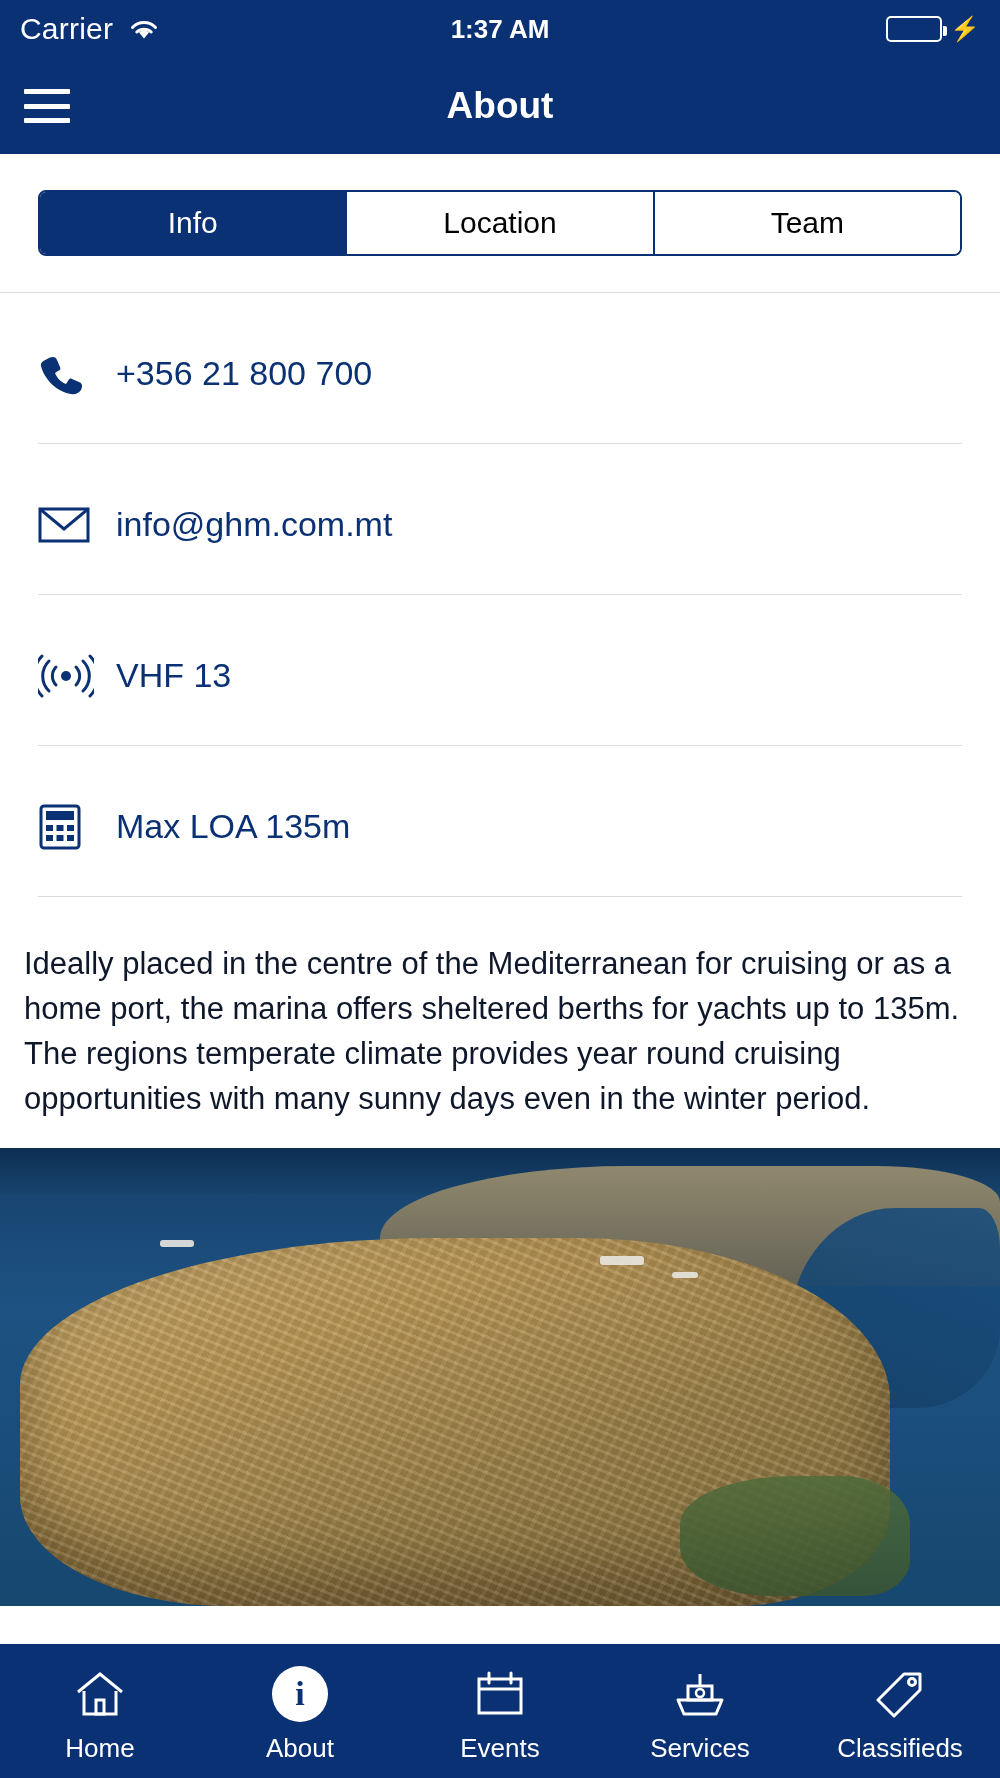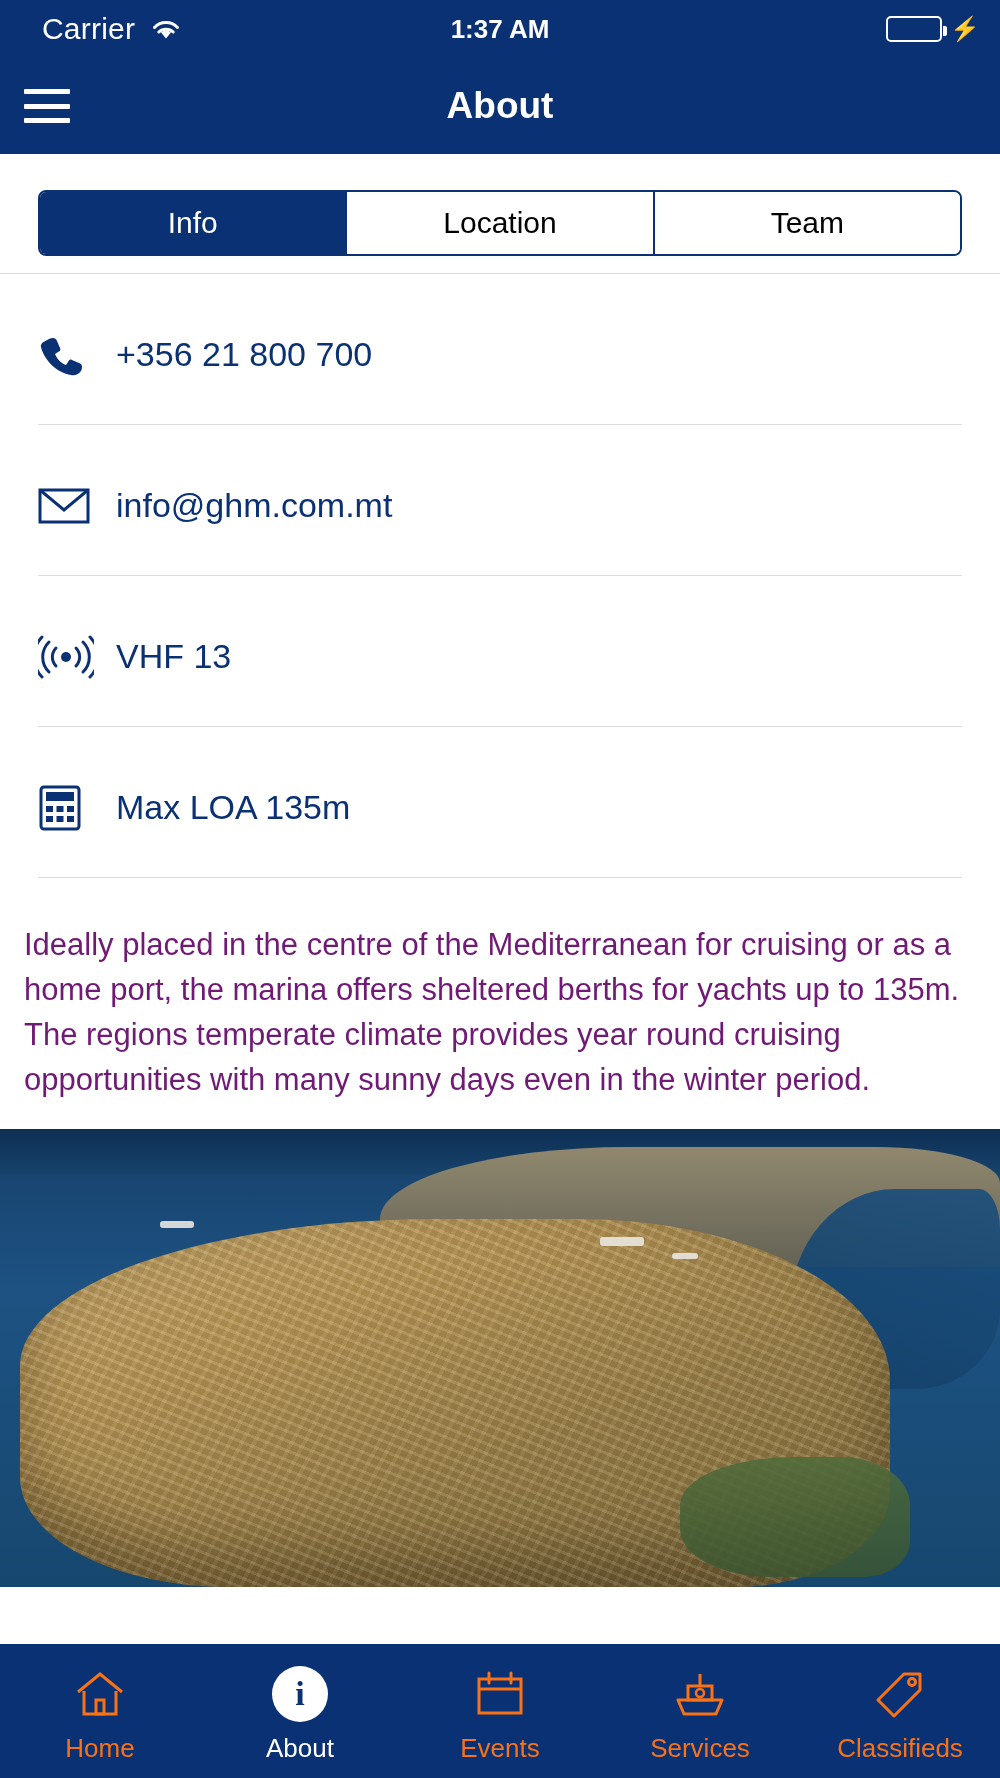--- a/index.html
+++ b/index.html
@@ -32,21 +32,20 @@
     flex: 0 0 auto;
   }
   .status-left {
     display: flex;
     align-items: center;
     gap: 14px;
   }
   .carrier-text {
     font-size: 30px;
     letter-spacing: 0.2px;
-    margin-left: 22px;
   }
   .wifi-icon { width: 34px; height: 26px; display: block; }
   .status-center {
     position: absolute;
     left: 0; right: 0;
     text-align: center;
     font-size: 26px;
     font-weight: bold;
     pointer-events: none;
   }
@@ -110,21 +109,21 @@
     left: 0; right: 0;
     text-align: center;
     color: #ffffff;
     font-size: 37px;
     font-weight: bold;
     pointer-events: none;
   }
 
   
   .segment-wrap {
-    padding: 36px 38px 17px 38px;
+    padding: 36px 38px 36px 38px;
     border-bottom: 1px solid #dcdcdc;
     flex: 0 0 auto;
   }
   .segment {
     display: flex;
     border: 2px solid #0b3175;
     border-radius: 8px;
     overflow: hidden;
     height: 66px;
   }
@@ -167,21 +166,21 @@
   .info-text {
     font-size: 34px;
     color: #0b3175;
   }
 
   
   .description {
     padding: 34px 24px 26px 24px;
     font-size: 31px;
     line-height: 1.45;
-    color: #701a75;
+    color: #0f172a;
     flex: 0 0 auto;
   }
 
   
   .photo {
     position: relative;
     width: 100%;
     height: 458px;
     overflow: hidden;
     background: #123a63;
@@ -246,21 +245,21 @@
     align-items: stretch;
     flex: 0 0 auto;
   }
   .tab {
     flex: 1;
     display: flex;
     flex-direction: column;
     align-items: center;
     justify-content: center;
     gap: 10px;
-    color: #f97316;
+    color: #ffffff;
     cursor: pointer;
     padding-top: 6px;
   }
   .tab.active { color: #ffffff; }
   .tab-label { font-size: 26px; }
   .tab-icon { height: 58px; display: flex; align-items: center; justify-content: center; }
   .about-badge {
     width: 56px; height: 56px; border-radius: 50%;
     background: #ffffff; color: #0b3175;
     display: flex; align-items: center; justify-content: center;

